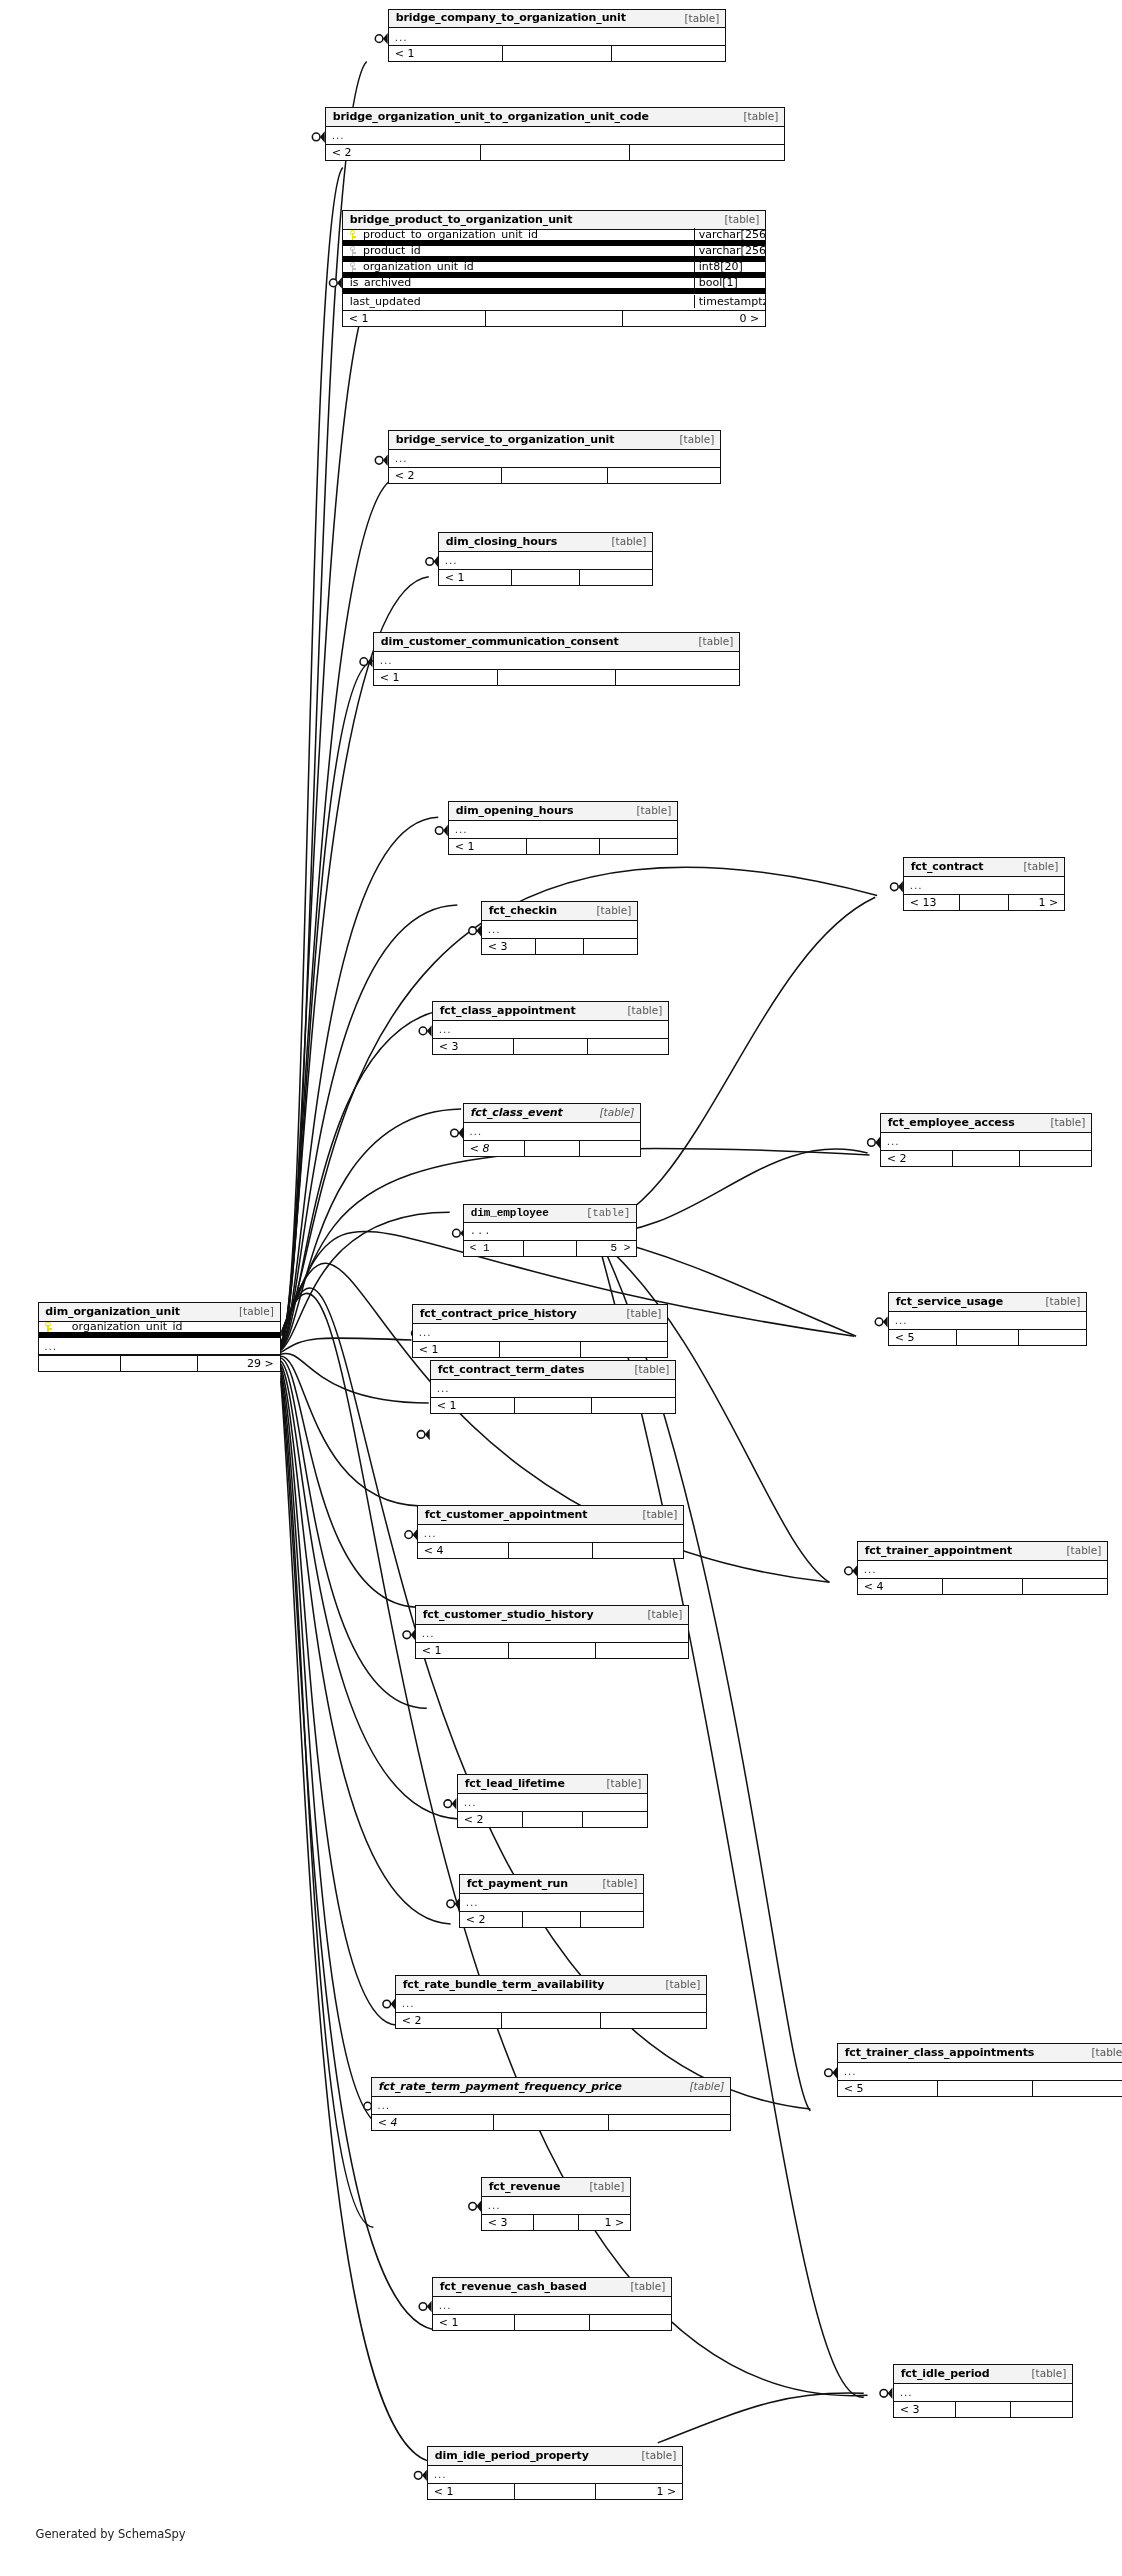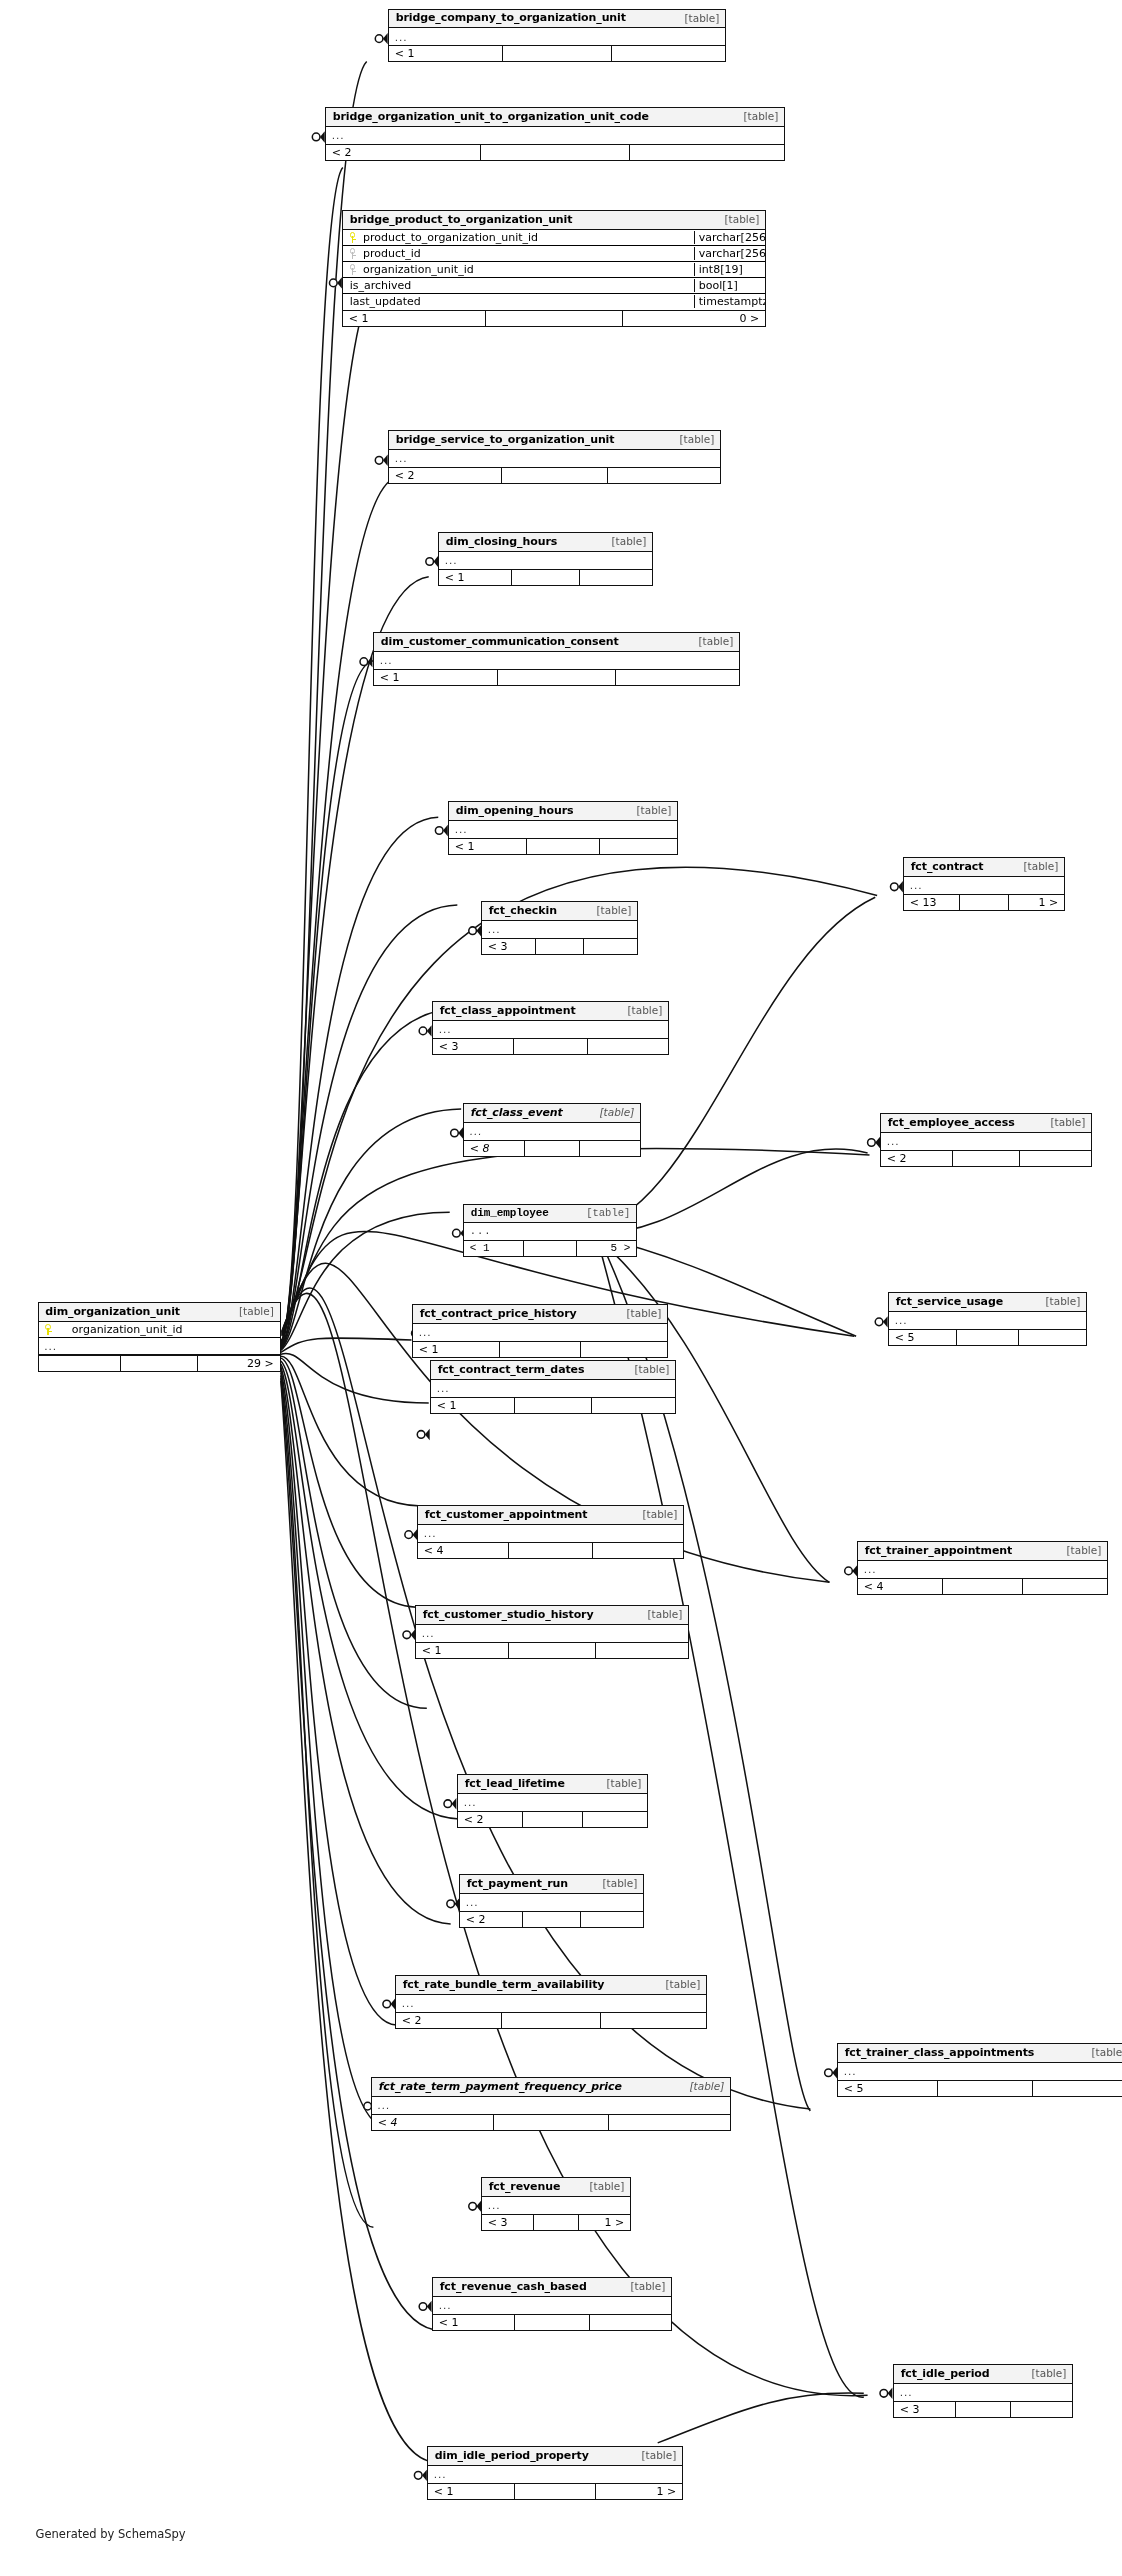--- a/index.html
+++ b/index.html
@@ -12,21 +12,21 @@
   .tbl{position:absolute;border:1.9px solid #111;background:#fff;box-sizing:border-box;}
   .tbl .hdr{background:#f3f3f3;border-bottom:1.9px solid #111;
             display:flex;align-items:center;justify-content:space-between;
             padding:1.9px 5.7px 2.9px 6.7px;box-sizing:border-box;white-space:nowrap;}
   .tbl .tname{font-weight:bold;font-size:11px;color:#000;letter-spacing:-0.1px;}
   .tbl .ttag{font-size:10.5px;color:#555;padding-left:8.6px;}
   .tbl .body{background:#fff;}
   .rowline{border-bottom:1px solid #111;display:flex;align-items:center;
            box-sizing:border-box;height:17px;padding-left:5.7px;font-size:11px;color:#111;}
   .rowline.dots{color:#333;letter-spacing:1px;font-size:10.5px;}
-  .colrow{display:flex;align-items:center;height:16px;border-bottom:1px solid #000000;
+  .colrow{display:flex;align-items:center;height:16px;border-bottom:6px solid #000000;
           box-sizing:border-box;font-size:11px;}
   .colrow .cname{flex:1;display:flex;align-items:center;padding-left:6.7px;gap:5.7px;
                  white-space:nowrap;overflow:hidden;}
   .colrow .ctype{width:71px;border-left:1px solid #111;padding-left:3.8px;
                  white-space:nowrap;overflow:hidden;box-sizing:border-box;}
   .colrow:last-child{border-bottom:none;}
   .keyico{width:7.6px;height:10.5px;display:inline-block;position:relative;flex:0 0 7.6px;}
   .keyico i{position:absolute;left:1.9px;top:3.8px;width:1.9px;height:6.7px;background:currentColor;}
   .keyico b{position:absolute;left:0px;top:0px;width:5.7px;height:5.7px;border-radius:50%;
             border:1.5px solid currentColor;box-sizing:border-box;}
@@ -255,21 +255,21 @@
             <div class="ctype">varchar[256]</div>
           </div>
           <div class="colrow">
             <div class="cname">
               <span class="keyico fk">
                 <b></b>
                 <i></i>
               </span>
               <span>organization_unit_id</span>
             </div>
-            <div class="ctype">int8[19]</div>
+            <div class="ctype">int8[20]</div>
           </div>
           <div class="colrow">
             <div class="cname">
               <span>is_archived</span>
             </div>
             <div class="ctype">bool[1]</div>
           </div>
           <div class="colrow">
             <div class="cname">
               <span>last_updated</span>

